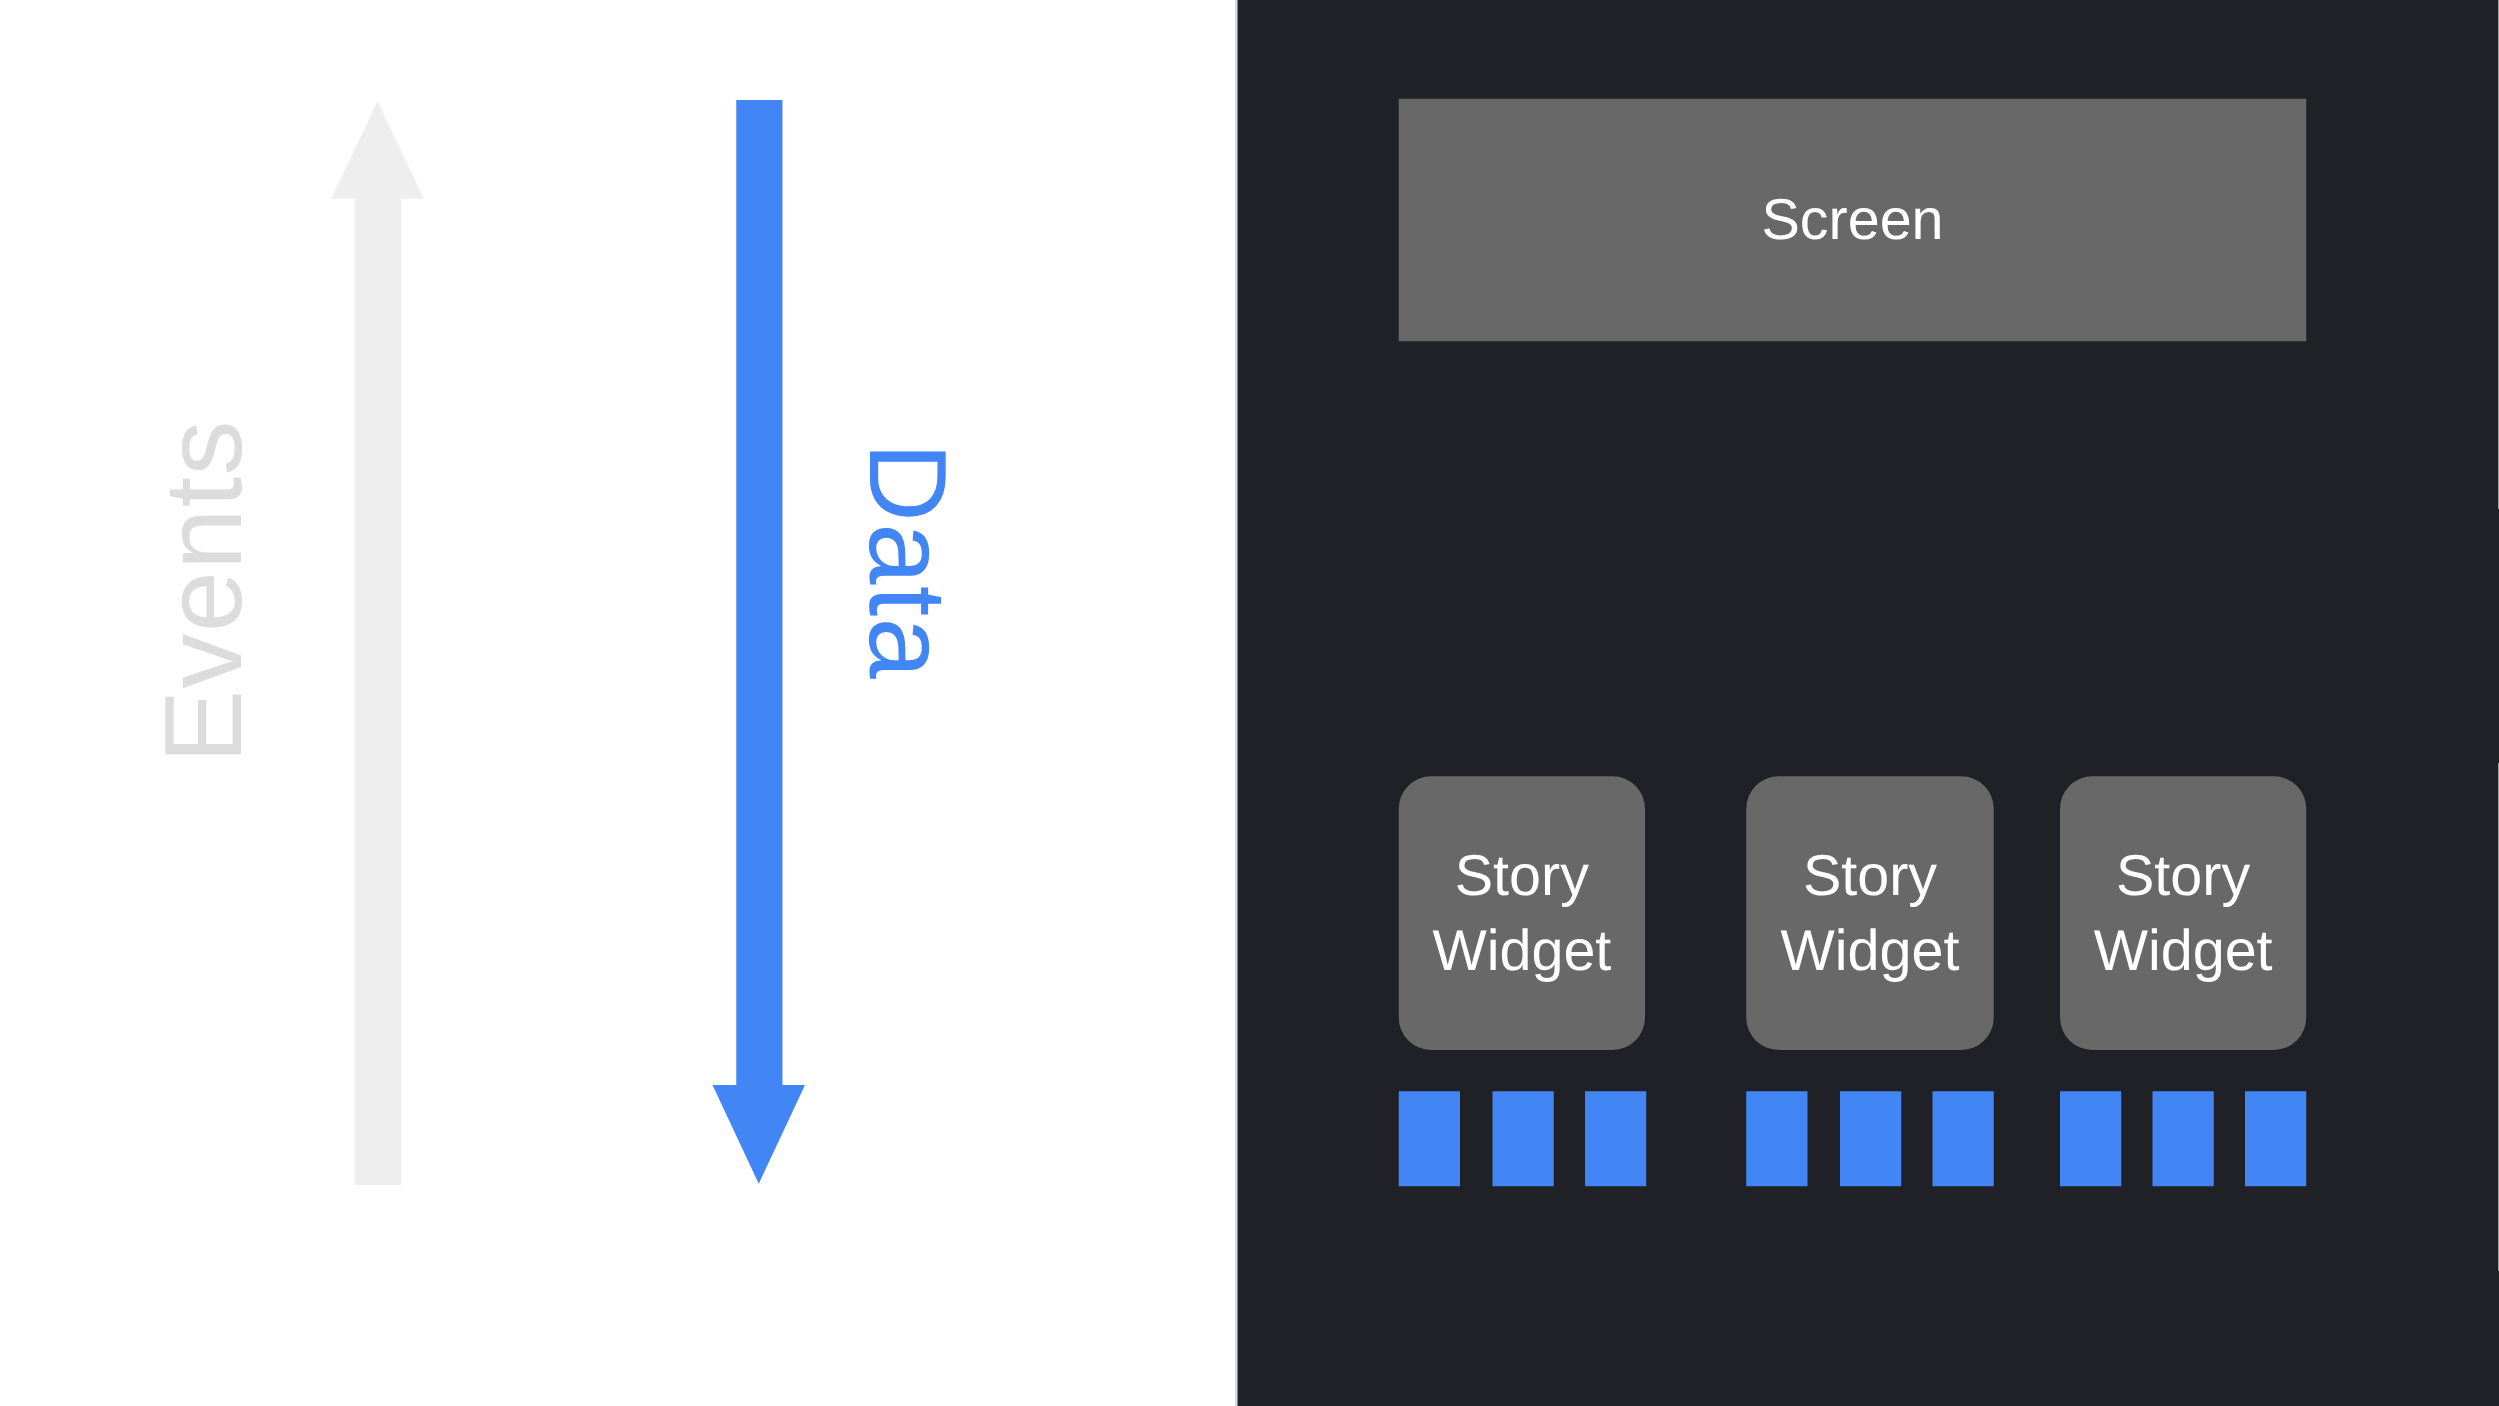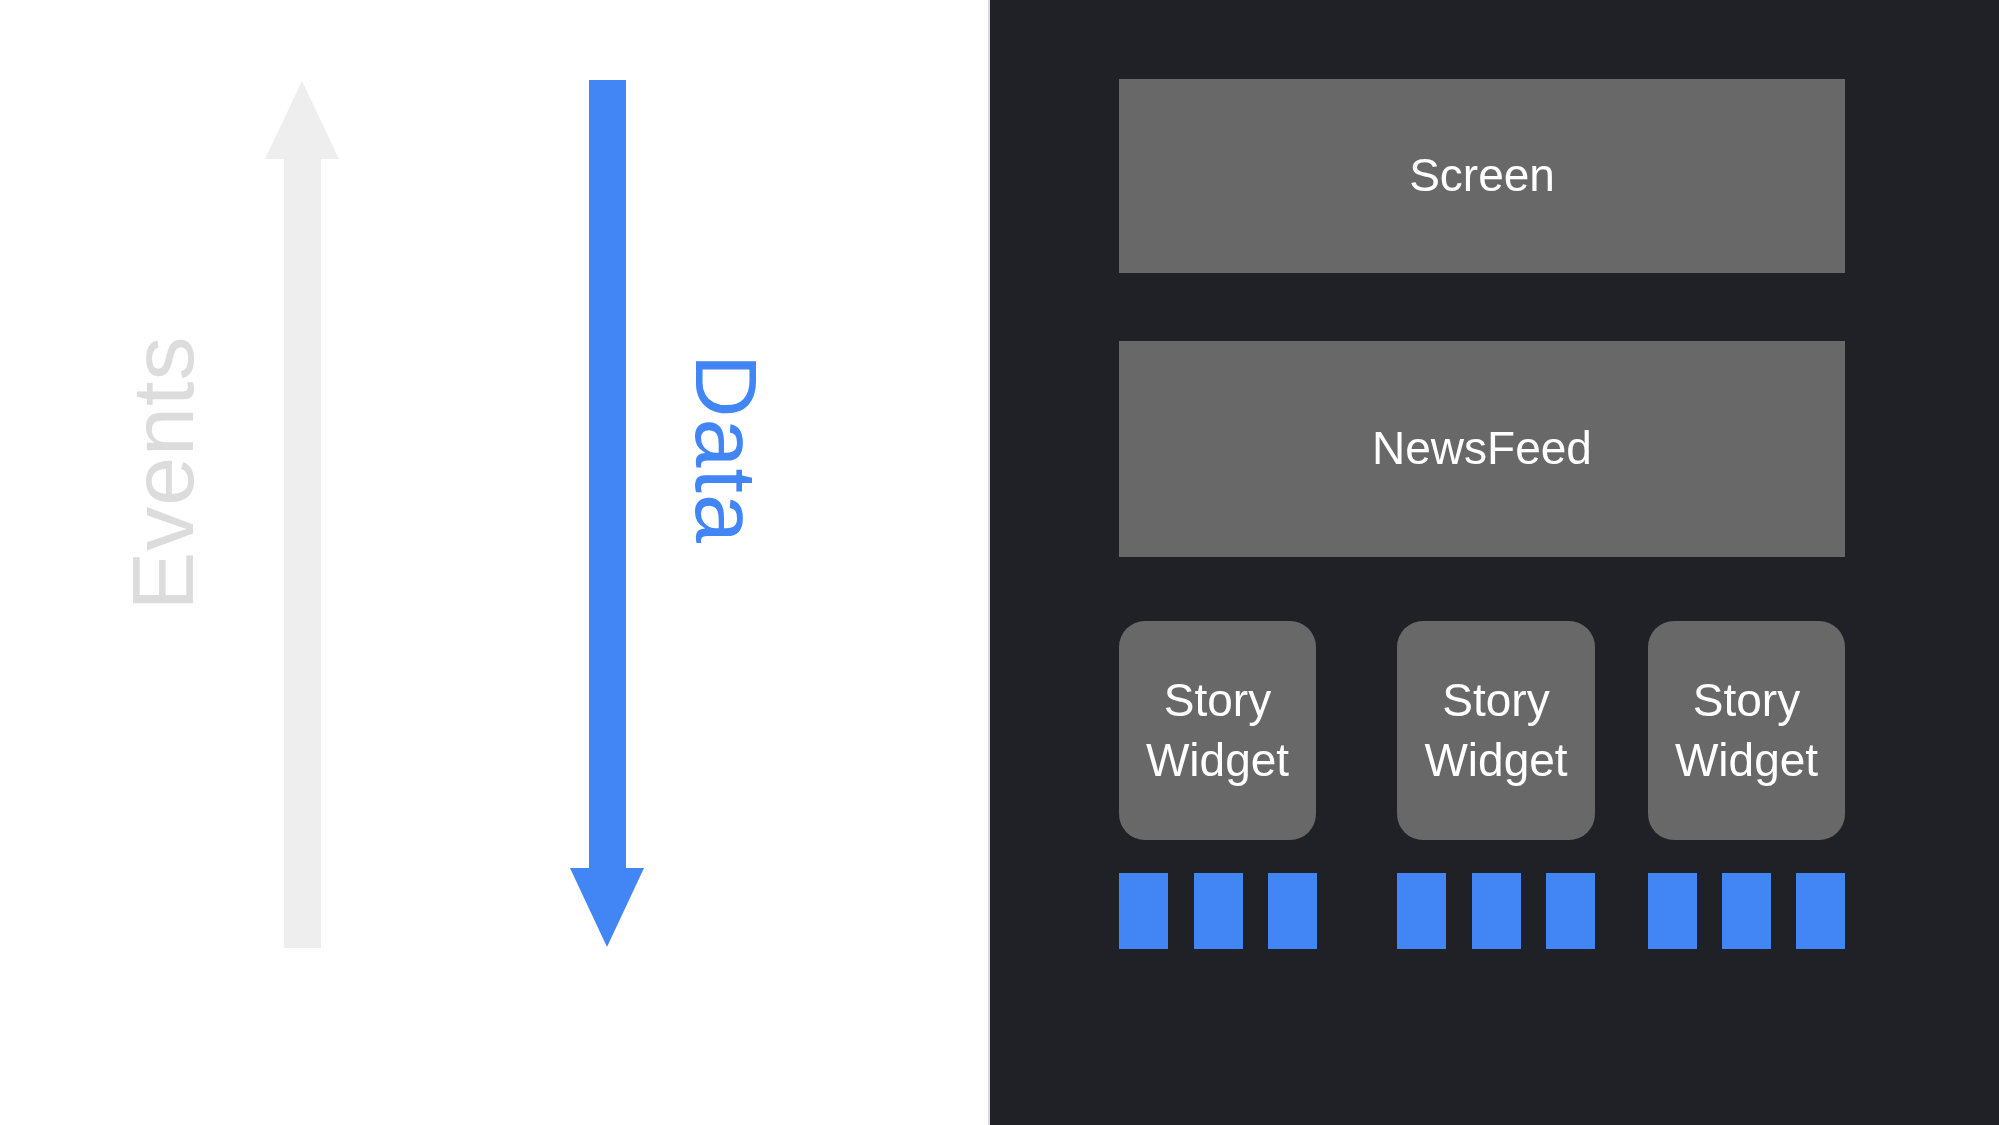--- a/index.html
+++ b/index.html
@@ -104,23 +104,20 @@
   </div>
 
   <div class="panel-edge"></div>
 
   <div class="right-panel">
 
     <div class="gbox screen-box">
       <span>Screen</span>
     </div>
 
-    <div class="gbox newsfeed-box">
-      <span>NewsFeed</span>
-    </div>
 
     <div class="gbox story-box story-box-1">
       <span>Story Widget</span>
     </div>
     <div class="gbox story-box story-box-2">
       <span>Story Widget</span>
     </div>
     <div class="gbox story-box story-box-3">
       <span>Story Widget</span>
     </div>

